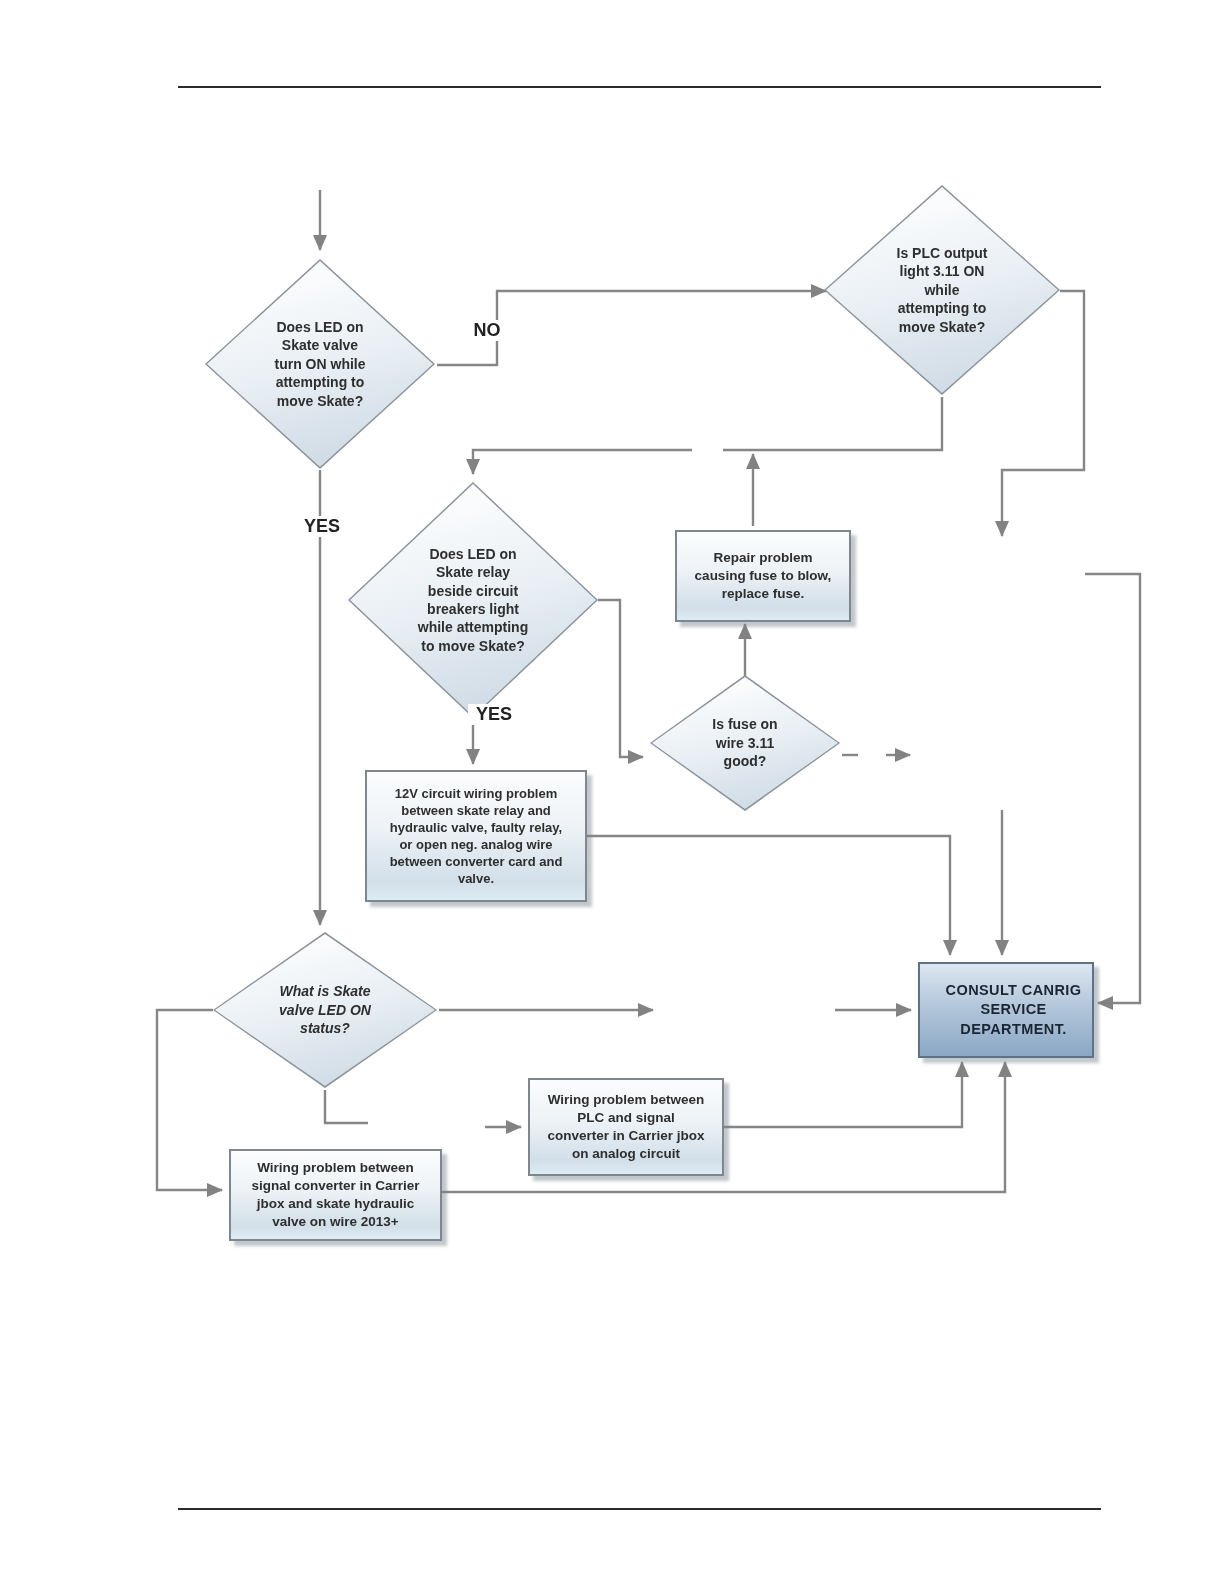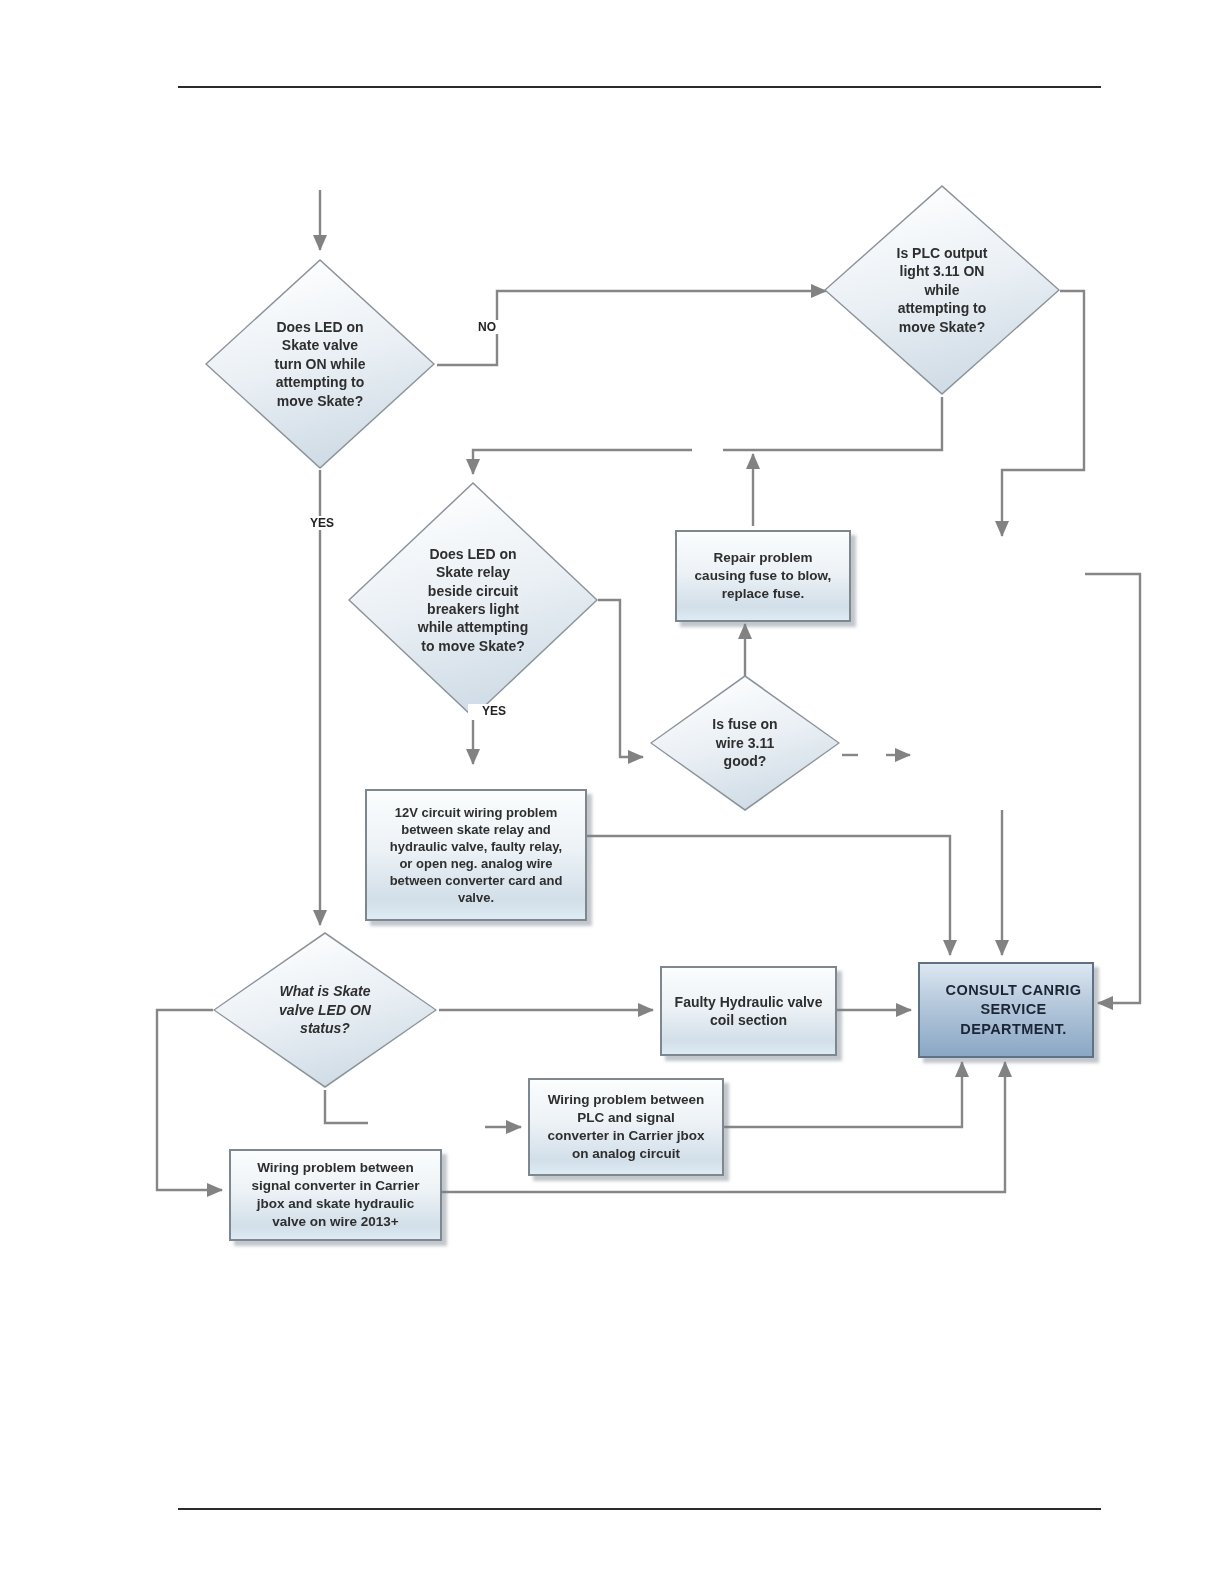--- a/index.html
+++ b/index.html
@@ -30,21 +30,21 @@
     background:linear-gradient(180deg,#fbfdfe 0%,#edf2f6 45%,#d2dfe9 85%,#ddebf4 100%);
     box-shadow:5px 5px 3px rgba(120,130,145,.45);
   }
   .pbox .nlabel{font-size:13.5px;}
   .consult{
     background:linear-gradient(180deg,#dce7f1 0%,#b4c7db 45%,#8aa7c5 100%);
     border-color:#5f7184;
   }
   .consult .nlabel{color:#1b2533;font-size:14.5px;letter-spacing:.4px;margin-left:15px;}
   .elabel{
-    position:absolute;z-index:3;font-weight:bold;font-size:12px;color:#222;
+    position:absolute;z-index:3;font-weight:bold;font-size:18px;color:#222;
     background:#ffffff;text-align:center;padding:0 2px;
   }
 </style>
 </head>
 <body>
 
 <div id="canvas">
 
   <div class="rule" style="left:178px;top:86px;width:923px;"></div>
   <div class="rule" style="left:178px;top:1508px;width:923px;"></div>
@@ -134,33 +134,29 @@
   </div>
 
   <div class="pbox" style="left:666px;top:530px;width:172px;height:88px;margin-left:9px;">
     <div class="nlabel">Repair problem
 causing fuse to blow,
 replace fuse.</div>
   </div>
 
 
 
-  <div class="pbox" style="left:365px;top:770px;width:218px;height:128px;margin-top:19px;">
+  <div class="pbox" style="left:365px;top:770px;width:218px;height:128px;">
     <div class="nlabel" style="font-size:13px;">12V circuit wiring problem
 between skate relay and
 hydraulic valve, faulty relay,
 or open neg. analog wire
 between converter card and
 valve.</div>
   </div>
 
-  <div class="pbox" style="left:660px;top:966px;width:173px;height:86px;">
-    <div class="nlabel" style="font-size:14px;">Faulty Hydraulic valve
-coil section</div>
-  </div>
 
   <div class="pbox consult" style="left:918px;top:962px;width:172px;height:92px;">
     <div class="nlabel">CONSULT CANRIG
 SERVICE
 DEPARTMENT.</div>
   </div>
 
   <div class="pbox" style="left:528px;top:1078px;width:192px;height:94px;">
     <div class="nlabel">Wiring problem between
 PLC and signal

